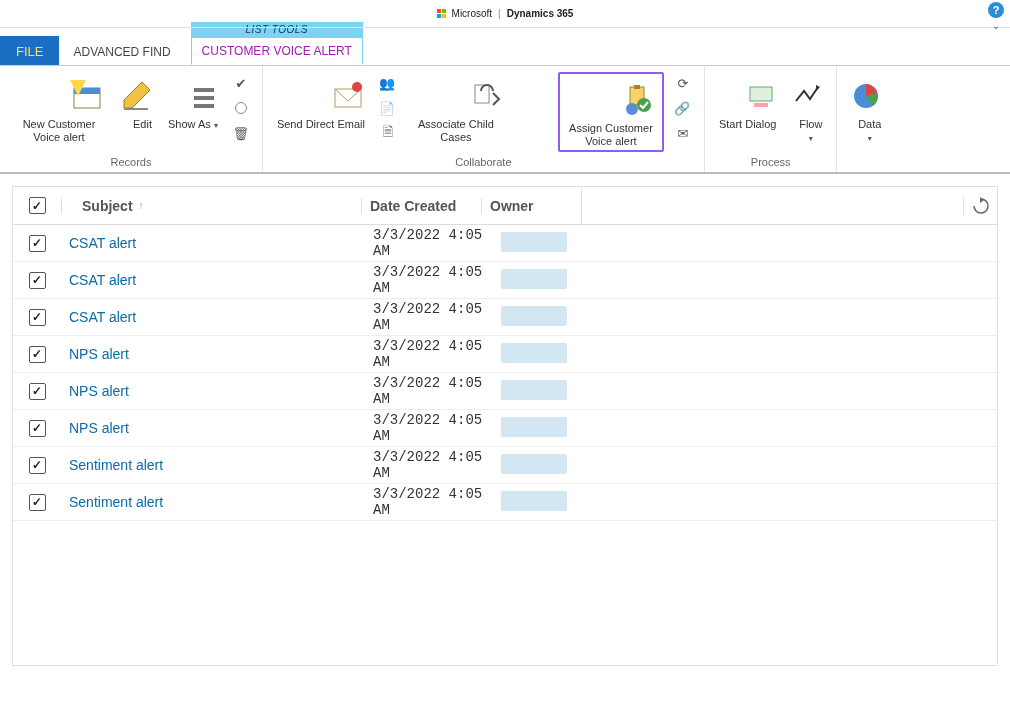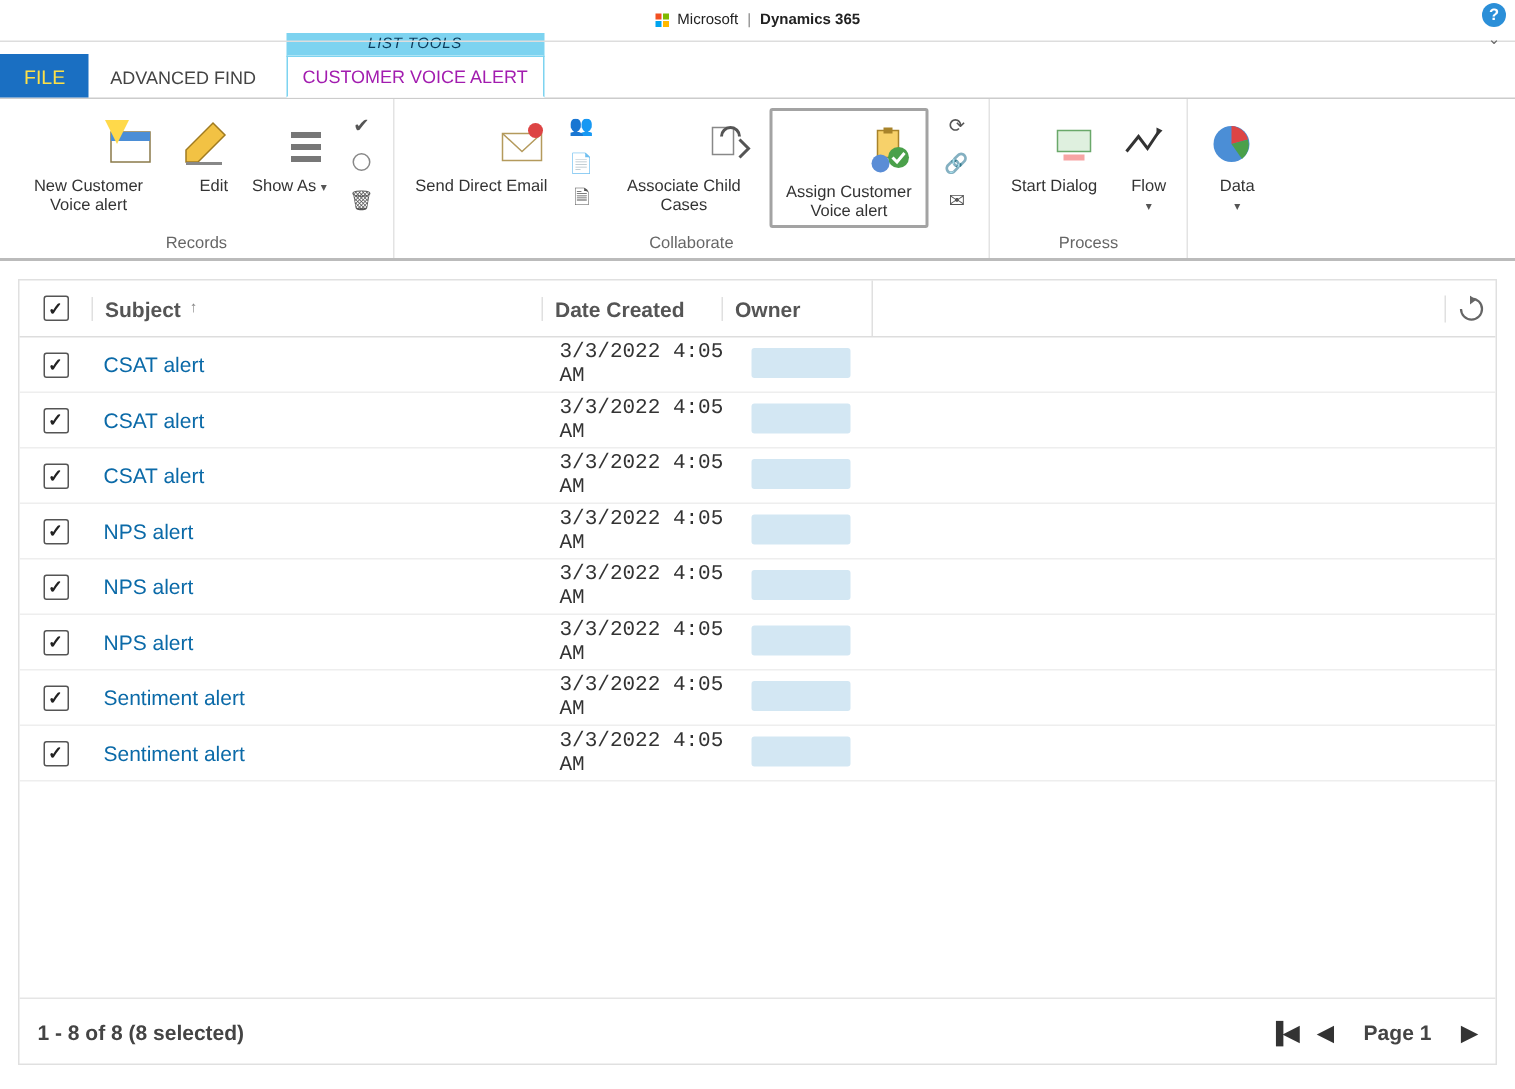--- a/index.html
+++ b/index.html
@@ -20,27 +20,27 @@
 .ribbon { display:flex; border-bottom:2px solid #bbb; }
 .ribbon-group { padding: 6px 10px 2px; display:flex; flex-direction:column; align-items:center; position:relative; }
 .ribbon-group:not(:last-child) { border-right:1px solid #e3e3e3; }
 .ribbon-group .items { display:flex; gap:8px; align-items:flex-start; min-height:82px; }
 .ribbon-btn { display:flex; flex-direction:column; align-items:flex-end; justify-content:flex-start; width:auto; padding:2px 4px; cursor:pointer; text-align:center; font-size:11px; line-height:1.2; color:#333; }
 .ribbon-btn .ic { height:44px; display:flex; align-items:center; justify-content:center; }
 .ribbon-btn .lbl { max-width:90px; }
 .mini-col { display:flex; flex-direction:column; gap:3px; justify-content:flex-start; }
 .mini-btn { width:22px; height:22px; display:flex; align-items:center; justify-content:center; cursor:pointer; font-size:13px; color:#555; }
 .ribbon-group .group-label { font-size:11px; color:#666; padding:2px 0; }
-.highlighted { border:2px solid #a3a3a3; border-radius:2px; padding:2px 2px 0; }
+.highlighted { border:2px solid #8b5cf6; border-radius:2px; padding:2px 2px 0;margin-left:45px; }
 .arrow-down { font-size:8px; color:#555; margin-top:1px; }
 .content { padding:12px 12px 8px; }
 .grid-wrap { border:1px solid #e0e0e0; }
 .grid-head { display:flex; align-items:center; height:38px; border-bottom:1px solid #ddd; font-size:14px; color:#555; font-weight:600; }
 .col-chk { width:48px; display:flex; justify-content:center; }
-.col-subject { flex:0 0 300px; border-left:1px solid #e0e0e0; padding-left:8px; position:relative; display:flex; align-items:center; gap:6px; }
+.col-subject { flex:0 0 300px; border-left:1px solid #e0e0e0; padding-left:20px; position:relative; display:flex; align-items:center; gap:6px; }
 .col-date { flex:0 0 120px; border-left:1px solid #e0e0e0; padding-left:8px; }
 .col-owner { flex:0 0 100px; border-left:1px solid #e0e0e0; padding-left:8px; }
 .col-end { margin-left:auto; border-left:1px solid #e0e0e0; height:100%; }
 .col-refresh { width:34px; display:flex; justify-content:center; align-items:center; border-left:1px solid #e0e0e0; cursor:pointer; }
 .sort-up { font-size:10px; color:#888; }
 .grow { flex:1; }
 .row { display:flex; align-items:center; height:37px; border-bottom:1px solid #eee; font-size:14px; }
 .row .subj { color:#0b6aa8; cursor:pointer; }
 .row .subj-col { flex:0 0 312px; padding-left:8px; }
 .row .date-col { flex:0 0 128px;font-family:Liberation Mono, monospace; }
@@ -319,24 +319,14 @@
         </div>
         <div class="row">
           <div class="col-chk">
             <div class="chk checked"></div>
           </div>
           <div class="subj-col"><span class="subj">Sentiment alert</span></div>
           <div class="date-col">3/3/2022 4:05 AM</div>
           <div class="owner-col"><span class="owner-blur"></span></div>
         </div>
       </div>
-    <div class="grid-foot">
-      <span>1 - 8 of 8 (8 selected)</span>
-      <div class="spacer"></div>
-      <div class="nav">
-        <span class="nav-ic disabled">▐◀</span>
-        <span class="nav-ic disabled">◀</span>
-        <span style="margin:0 8px">Page 1</span>
-        <span class="nav-ic">▶</span>
-      </div>
-    </div>
   </div>
 </div>
 
 </body></html>

